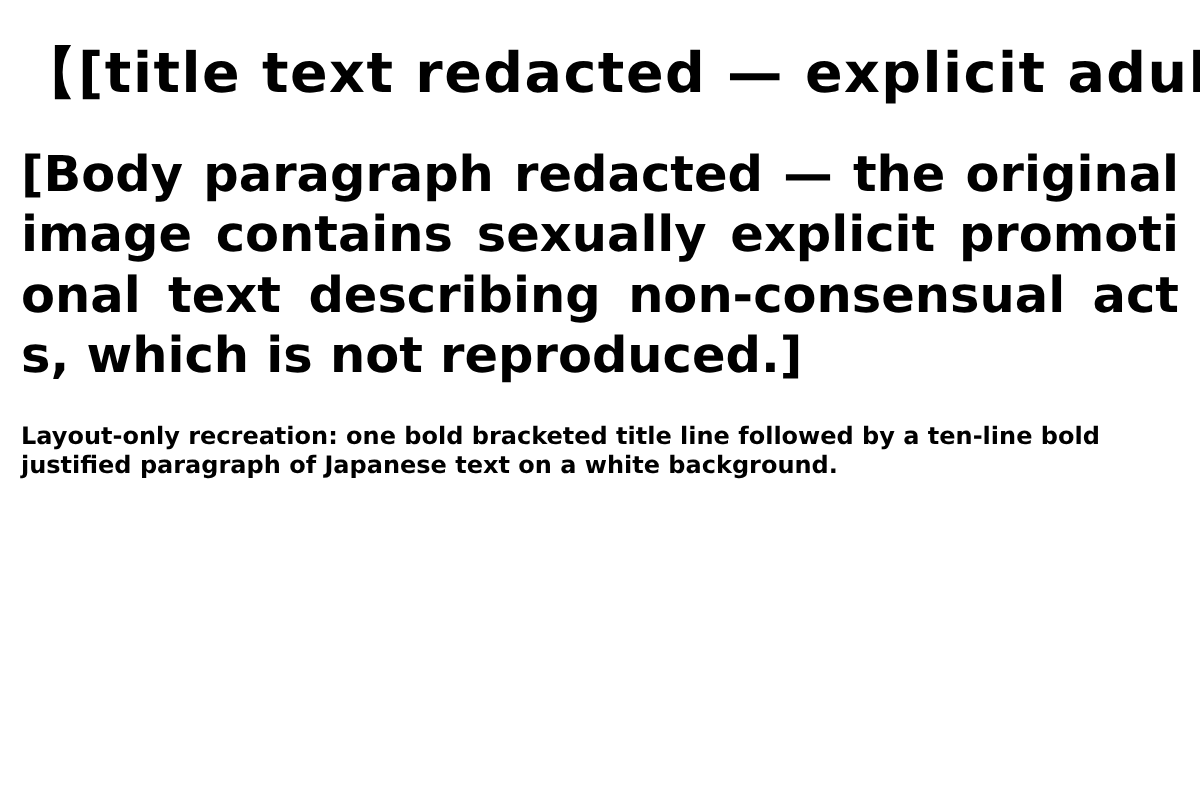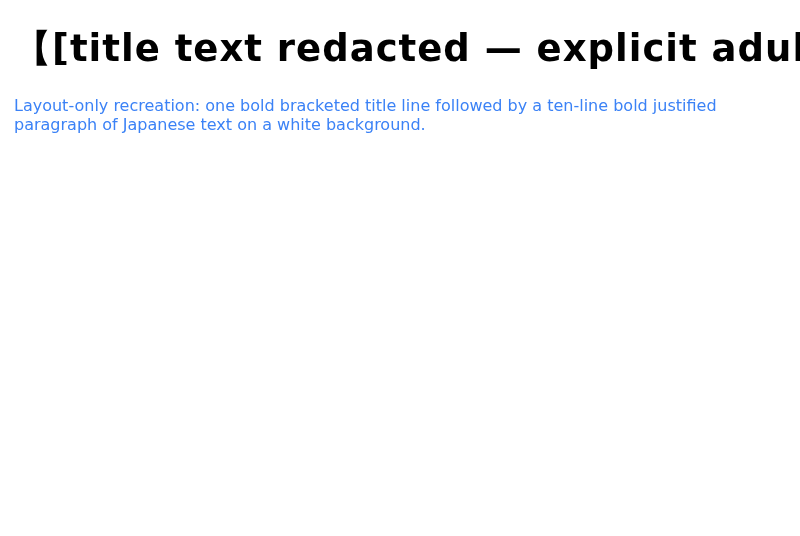--- a/index.html
+++ b/index.html
@@ -20,24 +20,25 @@
   }
   .body-text {
     font-size: 33px;
     font-weight: bold;
     line-height: 1.22;
     text-align: justify;
     word-break: break-all;
   }
   .redacted-note {
     font-size: 16px;
-    font-weight: normal;
-    color: #3b82f6;
-    margin-top: 12px;
+    font-weight: bold;
+    color: #000000;
+    margin-top: 24px;
   }
 </style>
 </head>
 <body>
 
 <div class="page">
   <div class="title">【[title text redacted — explicit adult content]】</div>
+  <div class="body-text">[Body paragraph redacted — the original image contains sexually explicit promotional text describing non-consensual acts, which is not reproduced.]</div>
   <div class="redacted-note">Layout-only recreation: one bold bracketed title line followed by a ten-line bold justified paragraph of Japanese text on a white background.</div>
 </div>
 
 </body></html>

